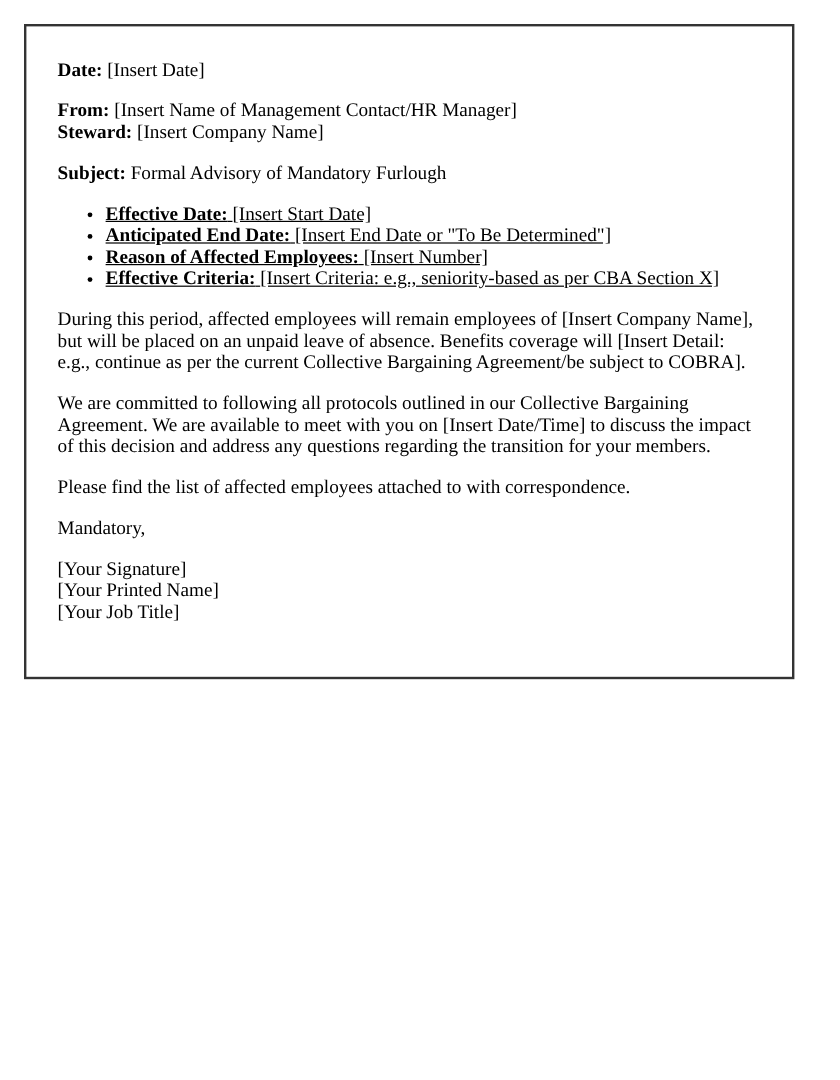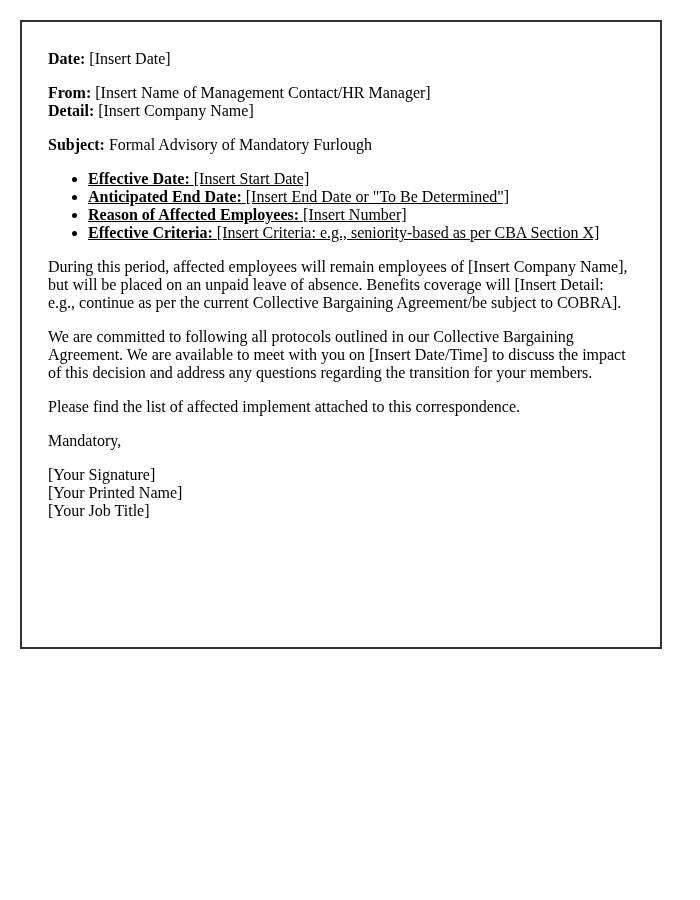--- a/index.html
+++ b/index.html
@@ -15,21 +15,21 @@
     font-size: 16px;
     color: #000000;
     line-height: normal;
   }
   .letter {
     box-sizing: border-box;
     position: absolute;
     left: 20px;
     top: 20px;
     width: 642px;
-    height: 629px;
+    height: 546px;
     border: 2px solid #333333;
     background: #ffffff;
     padding: 12px 30px 12px 26px;
   }
   .letter p {
     margin: 16px 0;
   }
   .letter ul {
     margin: 16px 0;
     padding-left: 40px;
@@ -49,21 +49,21 @@
 
   <p>
     <strong>Date:</strong>
     <span>[Insert Date]</span>
   </p>
 
 
   <p>
     <strong>From:</strong>
     <span>[Insert Name of Management Contact/HR Manager]</span><br>
-    <strong>Detail:</strong>
+    <strong>Steward:</strong>
     <span>[Insert Company Name]</span>
   </p>
 
   <p>
     <strong>Subject:</strong>
     <span>Formal Advisory of Mandatory Furlough</span>
   </p>
 
 
 
@@ -84,21 +84,21 @@
     <li>
       <strong>Effective Criteria:</strong>
       <span>[Insert Criteria: e.g., seniority-based as per CBA Section X]</span>
     </li>
   </ul>
 
   <p>During this period, affected employees will remain employees of [Insert Company Name], but will be placed on an unpaid leave of absence. Benefits coverage will [Insert Detail: e.g., continue as per the current Collective Bargaining Agreement/be subject to COBRA].</p>
 
   <p>We are committed to following all protocols outlined in our Collective Bargaining Agreement. We are available to meet with you on [Insert Date/Time] to discuss the impact of this decision and address any questions regarding the transition for your members.</p>
 
-  <p>Please find the list of affected implement attached to this correspondence.</p>
+  <p>Please find the list of affected employees attached to with correspondence.</p>
 
   <p>Mandatory,</p>
 
   <p>
     <span>[Your Signature]</span><br>
     <span>[Your Printed Name]</span><br>
     <span>[Your Job Title]</span>
   </p>
 
 </div>

